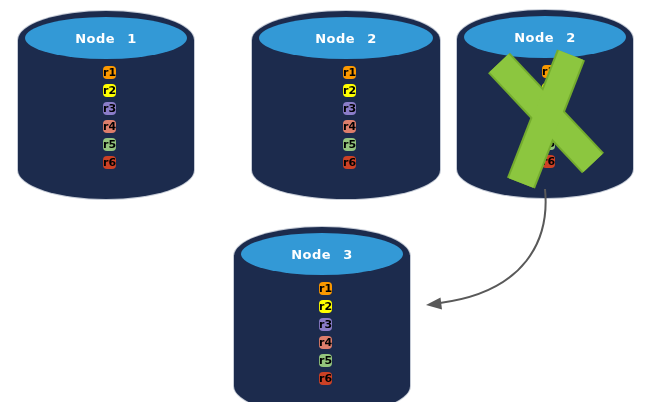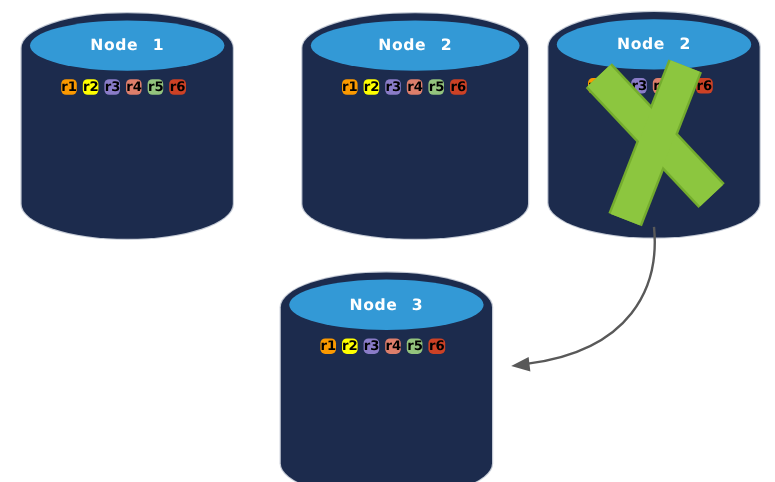--- a/index.html
+++ b/index.html
@@ -36,22 +36,23 @@
     color: var(--title-text, #ffffff);
     font-size: 13px;
     font-weight: bold;
     word-spacing: 7px;
     letter-spacing: 0.5px;
   }
   .rows {
     position: absolute;
     left: 33px; right: 26px; top: 57px;
     display: flex;
-    flex-direction: row;
+    flex-direction: column;
     gap: 5px;
+    align-items: center;
   }
   .row {
     height: 13px;
     border-radius: 4px;
     text-align: center;
     font-size: 11px;
     font-weight: bold;
     line-height: 13px;
     color: var(--row-text, #000000);
   }

